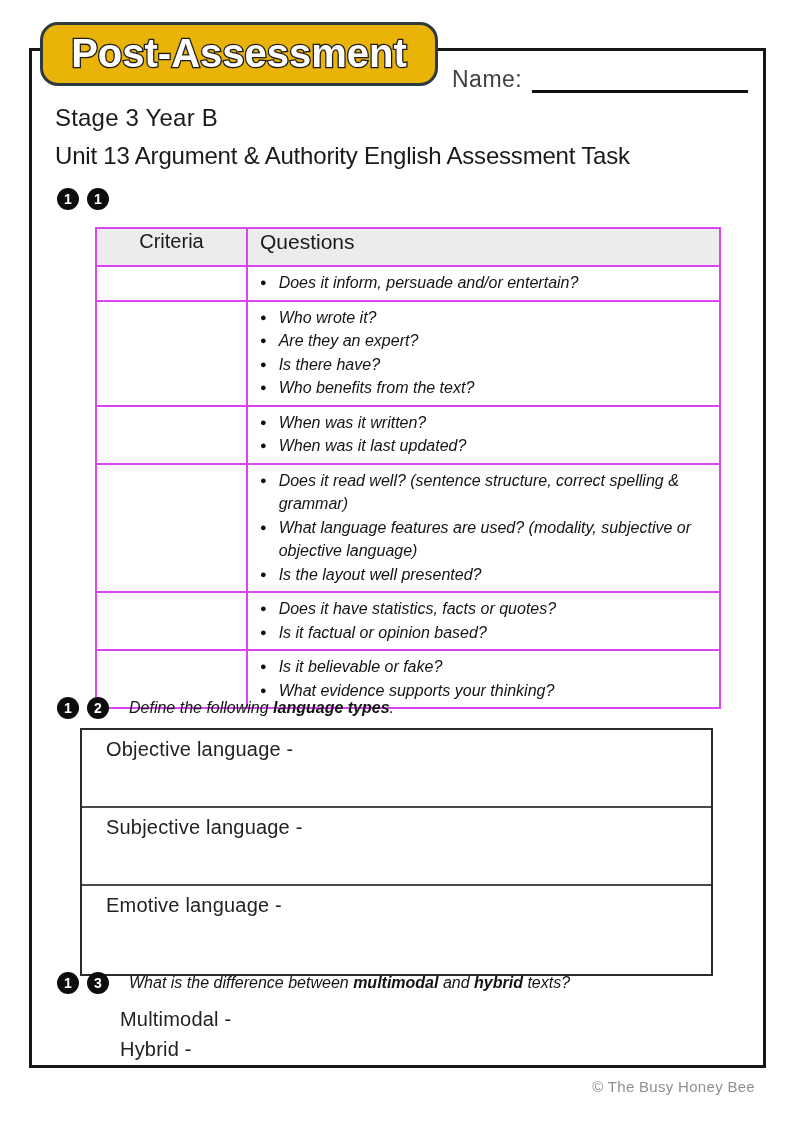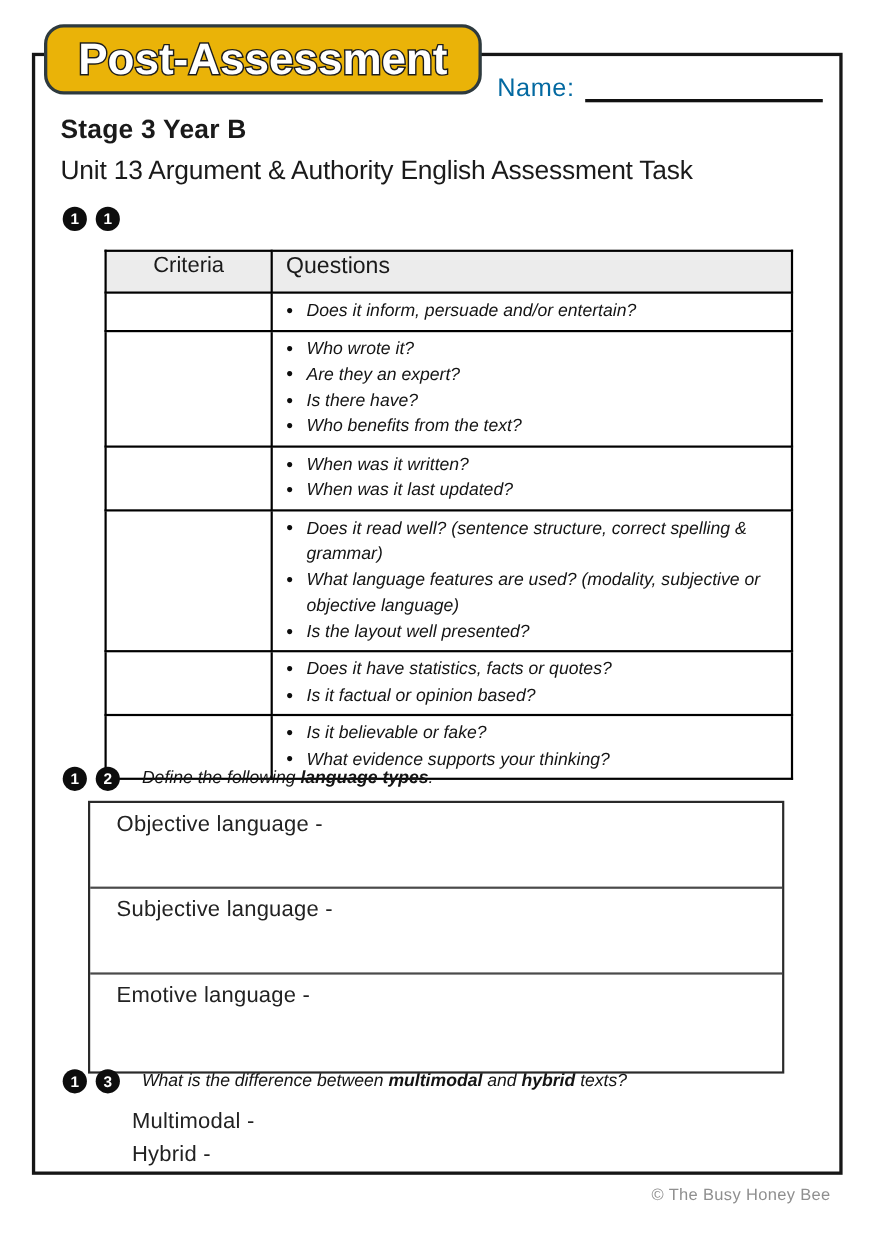--- a/index.html
+++ b/index.html
@@ -12,43 +12,43 @@
     border:3px solid #161616; box-sizing:border-box; background:#fff;
   }
   
   .banner {
     position:absolute; left:40px; top:22px; width:398px; height:64px;
     background:#eab308; border:3px solid #2e3a3e; border-radius:18px;
     display:flex; align-items:center; justify-content:center; z-index:3; box-sizing:border-box;
   }
   
   .name-row { position:absolute; left:452px; top:66px; display:flex; align-items:flex-end; z-index:3; }
-  .name-label { font-size:23px; color:#0369a1; letter-spacing:0.5px; }
+  .name-label { font-size:23px; color:#404040; letter-spacing:0.5px; }
   .name-line { width:216px; height:24px; border-bottom:3px solid #111; margin-left:10px; }
   
-  .h-stage { position:absolute; left:55px; top:104px; font-size:24px; font-weight:bold; letter-spacing:0.2px; }
+  .h-stage { position:absolute; left:55px; top:104px; font-size:24px; font-weight:normal; letter-spacing:0.2px; }
   .h-unit  { position:absolute; left:55px; top:142px; font-size:24px; font-weight:normal; letter-spacing:-0.2px; }
   
   .q-row { position:absolute; display:flex; align-items:center; gap:6px; }
   .q1-row { left:57px; top:188px; }
   .q2-row { left:57px; top:697px; }
   .q3-row { left:57px; top:972px; }
   .qnum {
     display:inline-flex; width:22px; height:22px; border-radius:50%;
     background:#0d0d0d; color:#fff; font-size:14px; font-weight:bold;
     align-items:center; justify-content:center; flex:none;
   }
   .qnum + .qnum { margin-left:2px; }
   .hand { font-style:italic; font-family:"Liberation Sans", sans-serif; }
   .prompt { font-size:16px; margin-left:14px; white-space:nowrap; color:#141414; }
   .prompt b { font-weight:bold; }
   
   .table-wrap { position:absolute; left:95px; top:227px; width:626px; }
   table.ctable { width:100%; border-collapse:collapse; table-layout:fixed; }
-  .ctable th, .ctable td { border:2px solid #000000; vertical-align:top; }
+  .ctable th, .ctable td { border:2px solid #d946ef; vertical-align:top; }
   .ctable thead th { background:#ececec; height:34px; font-weight:normal; }
   .col-criteria { width:147px; }
   th.col-criteria { font-size:20px; text-align:center; }
   th.col-questions { font-size:21px; text-align:left; padding-left:12px; }
   td.criteria-cell { background:#fff; }
   td.questions-cell { padding:4px 8px 5px 6px; }
   .q-list { list-style:none; margin:0; padding:0; }
   .q-list li { display:flex; align-items:flex-start; font-style:italic; font-size:16px; line-height:23.5px; color:#141414; }
   .q-list .bullet { flex:none; font-style:normal; font-size:11px; line-height:23.5px; margin:0 12px 0 6px; color:#0d0d0d; }
   

